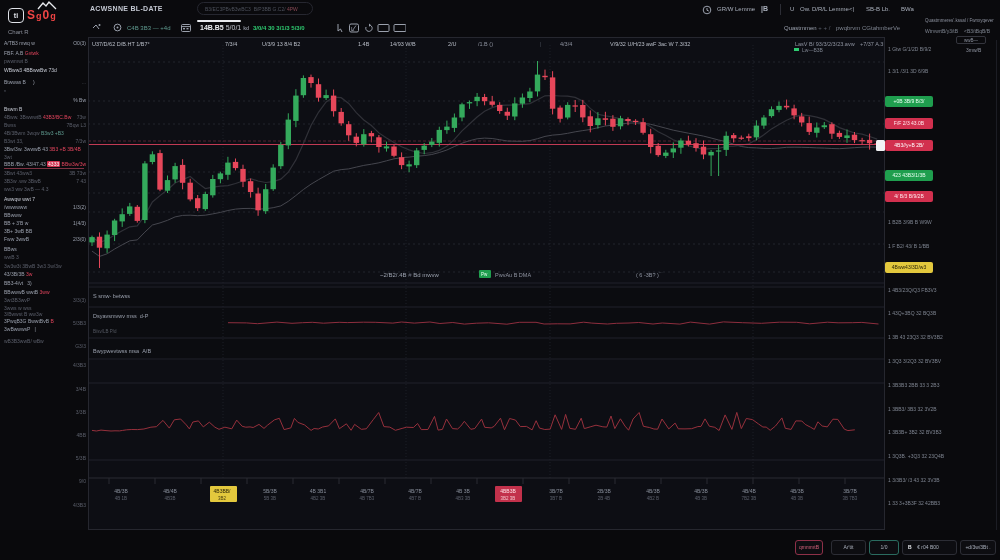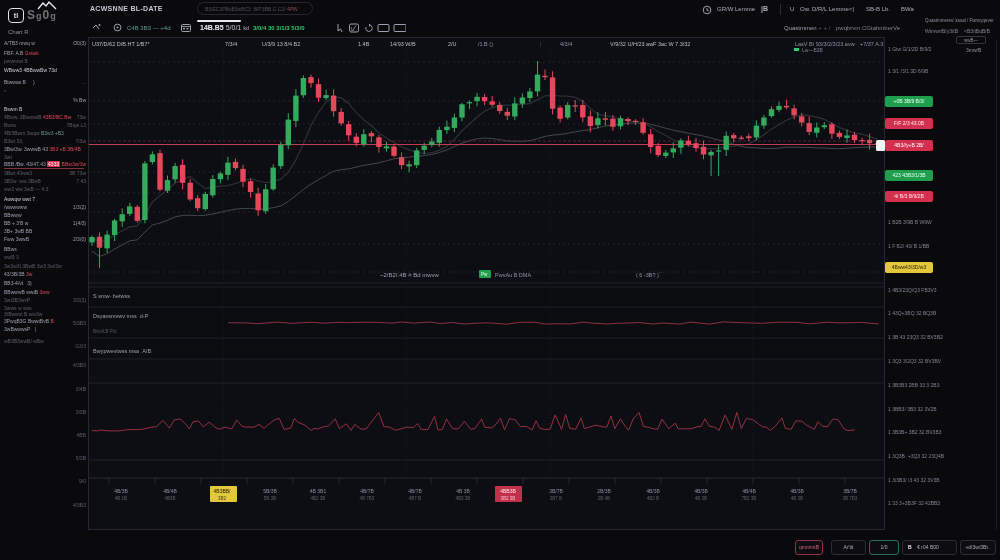--- a/index.html
+++ b/index.html
@@ -15,21 +15,21 @@
 .axlbl{position:absolute;left:888px;width:50px;font-size:5px;color:#7e8490;white-space:nowrap;}
 .btn{position:absolute;height:15px;border:1px solid #2c2d35;border-radius:3px;background:#0d0d11;
 font-size:5px;color:#aab0bc;text-align:center;line-height:13px;}
 </style></head><body>
 
 <div style="position:absolute;left:0;top:0;width:1000px;height:37px;background:#0a0a0d;"></div>
 <svg class="ab" style="left:37px;top:1px" width="20" height="9" viewBox="0 0 20 9">
     <path d="M1 8 L6 2 L9 5 L12 1 L15 4 L19 8" fill="none" stroke="#e8eaee" stroke-width="1.3"></path>
   </svg>
 <div style="position:absolute;left:8px;top:8px;width:16px;height:15px;border:1.5px solid #dfe2e8;border-radius:4px;color:#dfe2e8;font-size:7px;font-weight:bold;text-align:center;line-height:13px;">ti</div>
-<div style="position:absolute;left:27px;top:8px;font-size:12px;font-weight:bold;color:#737373;letter-spacing:1px;">S<span style="font-size:9px">g</span>0<span style="font-size:9px">g</span></div>
+<div style="position:absolute;left:27px;top:8px;font-size:12px;font-weight:bold;color:#ef4444;letter-spacing:1px;">S<span style="font-size:9px">g</span>0<span style="font-size:9px">g</span></div>
 <div style="position:absolute;left:8px;top:29px;font-size:6px;color:#8a8e99;">Chart R</div>
 <div style="position:absolute;left:90px;top:5px;font-size:7px;font-weight:bold;color:#c4c8d2;letter-spacing:.3px;">ACWSNNE BL-DATE</div>
 <div style="position:absolute;left:197px;top:2px;width:116px;height:13px;border:1px solid #262730;border-radius:7px;font-size:5px;color:#4d515c;line-height:12px;padding-left:7px;white-space:nowrap;">B3/EC3PBvB3wBC3 &nbsp;B/P3BB G.C2/ <span style="color:#8a4a55">4PW</span></div>
 <div style="position:absolute;left:197px;top:20px;width:44px;height:2px;background:#e8eaee;border-radius:1px;"></div>
 <svg class="ab" style="left:92px;top:23px" width="9" height="9" viewBox="0 0 9 9">
     <path d="M1 5 L4 2 L7 6" fill="none" stroke="#9aa0ac" stroke-width="1"></path>
     <circle cx="7.5" cy="2" r="1" fill="#9aa0ac"></circle>
   </svg>
 <svg class="ab" style="left:113px;top:23px" width="9" height="9" viewBox="0 0 9 9">
     <circle cx="4.5" cy="4.5" r="3.4" fill="none" stroke="#9aa0ac" stroke-width="1"></circle>

